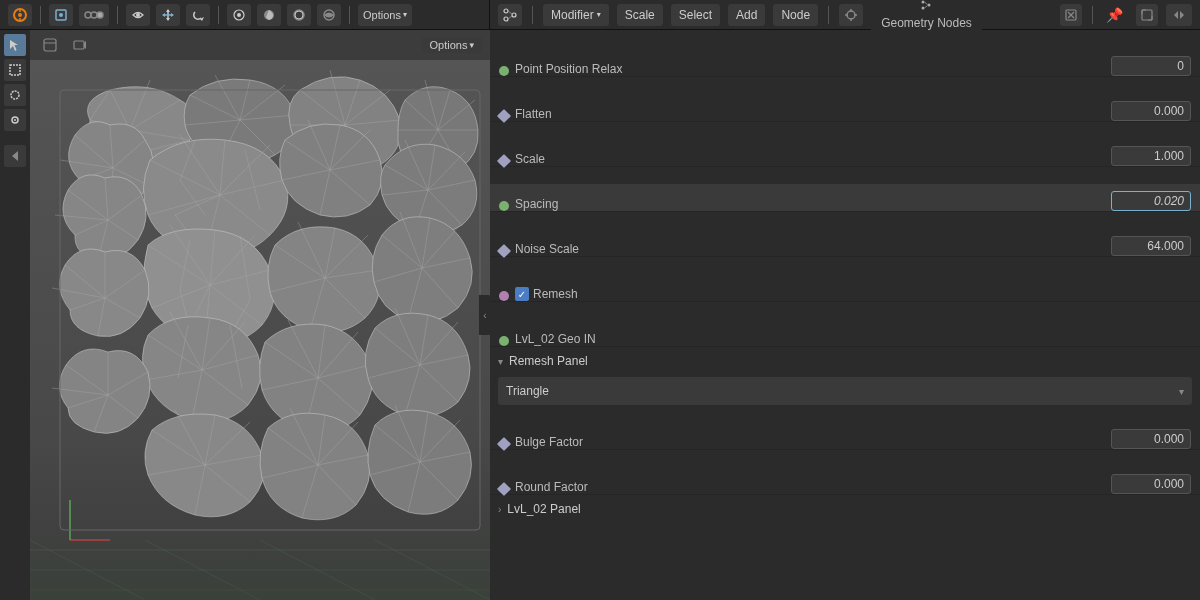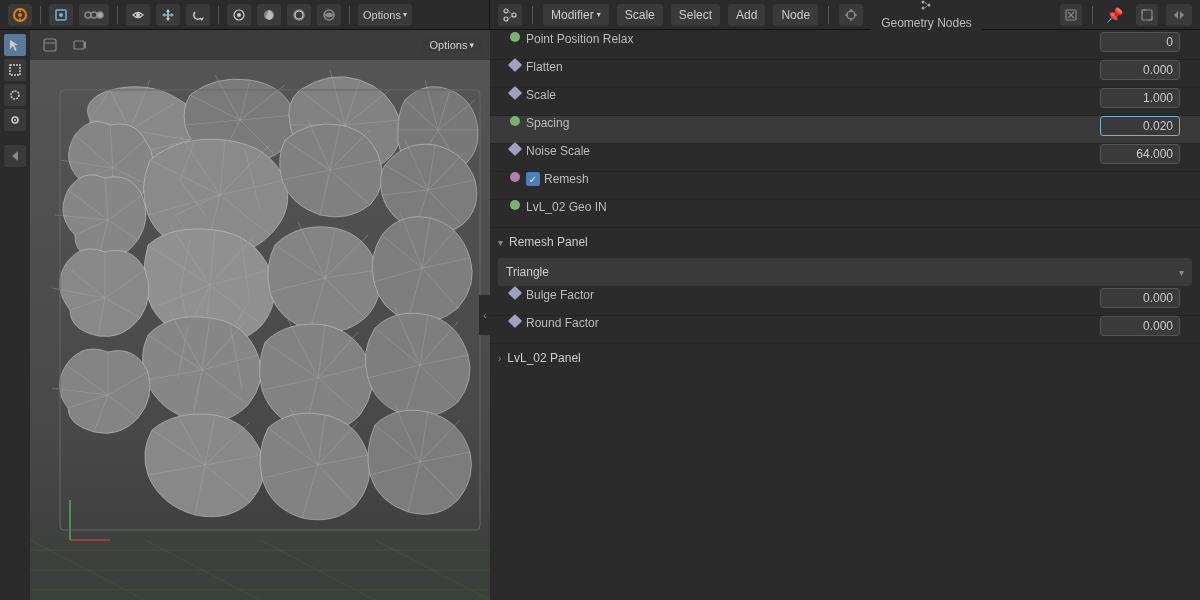--- a/index.html
+++ b/index.html
@@ -236,25 +236,26 @@
       width: 6px;
       background: #222;
     }
     .properties-panel::-webkit-scrollbar-thumb {
       background: #555;
       border-radius: 3px;
     }
 
     .prop-row {
       display: flex;
-      align-items: flex-start;
+      align-items: flex-end;
       height: 28px;
-      padding: 0 20px;
+      padding: 0 9px;
       gap: 6px;
       border-bottom: 1px solid #252525;
+      margin-top: 17px;
     }
 
     .prop-socket {
       width: 10px;
       height: 10px;
       border-radius: 50%;
       flex-shrink: 0;
     }
     .socket-circle { border-radius: 50%; }
 
@@ -870,21 +871,21 @@
 
       <div class="prop-row">
         <div style="width:10px; height:10px; background:#a0a0c0; transform:rotate(45deg); border-radius:1px; flex-shrink:0;"></div>
         <span class="prop-label">Scale</span>
         <div class="field-text">1.000</div>
       </div>
 
       <div class="prop-row highlighted">
         <div class="prop-socket socket-circle" style="background:#7ab070; width:10px; height:10px; border-radius:50%;"></div>
         <span class="prop-label">Spacing</span>
-        <div class="field-text" style="border-color: #7ab0d0;">0.020</div>
+        <div class="field-text" style="border-color: #7ab0d0; font-style: italic;">0.020</div>
       </div>
 
       <div class="prop-row">
         <div style="width:10px; height:10px; background:#a0a0c0; transform:rotate(45deg); border-radius:1px; flex-shrink:0;"></div>
         <span class="prop-label">Noise Scale</span>
         <div class="field-text">64.000</div>
       </div>
 
       <div class="prop-row">
         <div class="prop-socket socket-circle" style="background:#b080b0; width:10px; height:10px; border-radius:50%;"></div>

